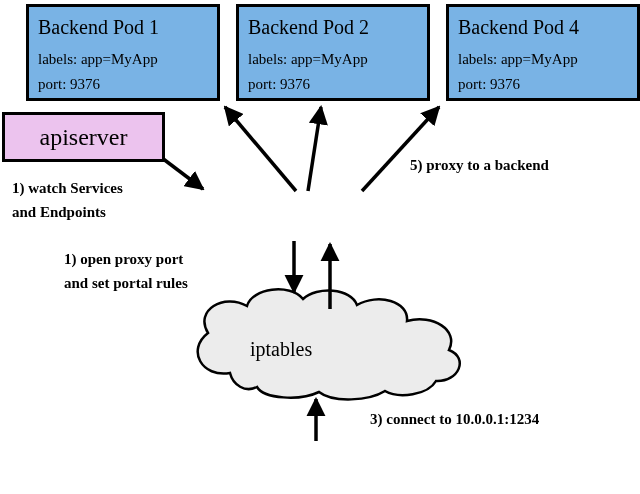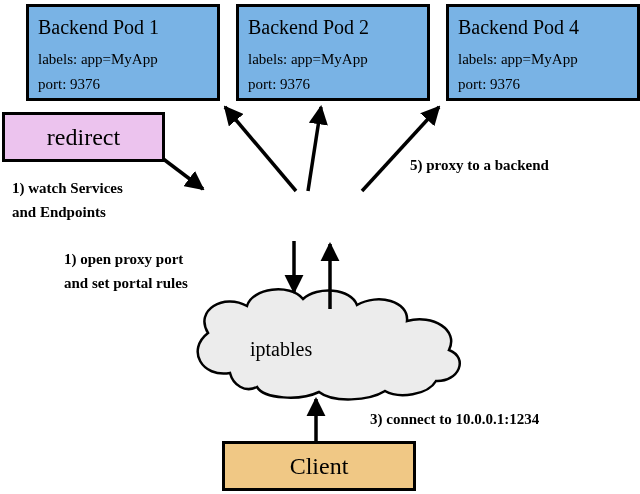--- a/index.html
+++ b/index.html
@@ -106,22 +106,21 @@
     </div>
   </div>
   <div class="node pod" id="pod3">
     <div class="pod-title">Backend Pod 4</div>
     <div class="pod-lines">
       <div class="pod-line">labels: app=MyApp</div>
       <div class="pod-line">port: 9376</div>
     </div>
   </div>
 
-  <div class="node label-node" id="apiserver">redirect</div>
-  <div class="node label-node" id="client">Client</div>
+  <div class="node label-node" id="apiserver">apiserver</div>
 
   <div id="iptables-label">iptables</div>
 
   <div class="step" id="step1">1) watch Services
 and Endpoints</div>
   <div class="step" id="step2">1) open proxy port
 and set portal rules</div>
   <div class="step" id="step3">3) connect to 10.0.0.1:1234</div>
   <div class="step" id="step5">5) proxy to a backend</div>
 

